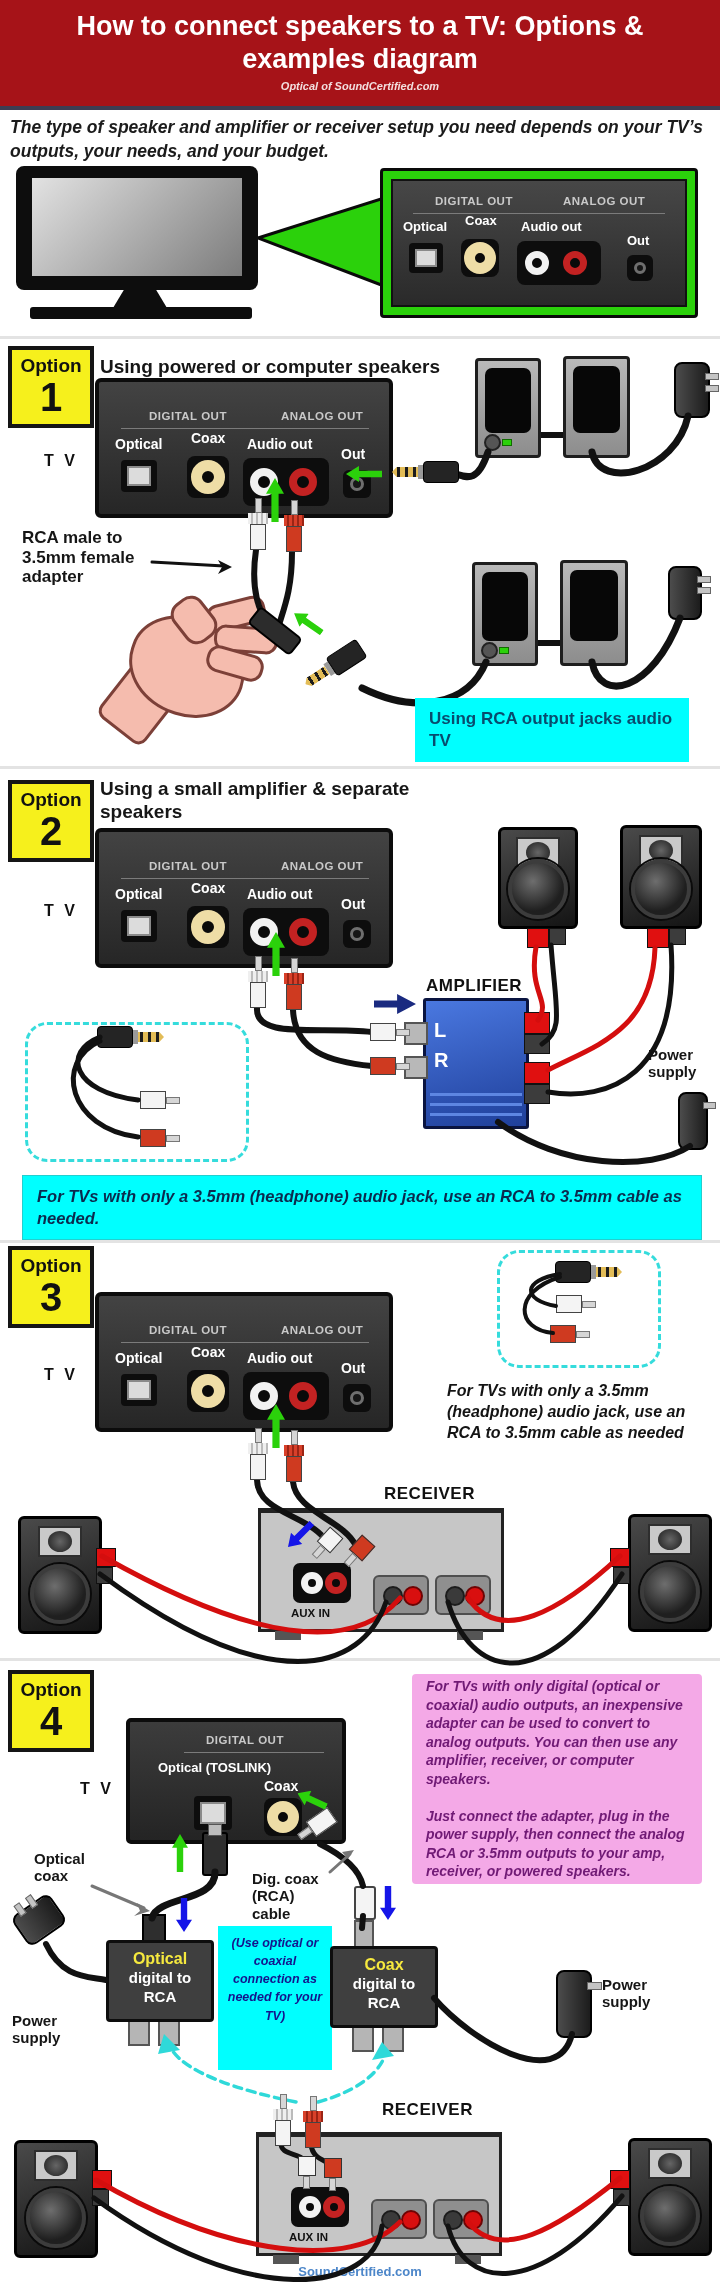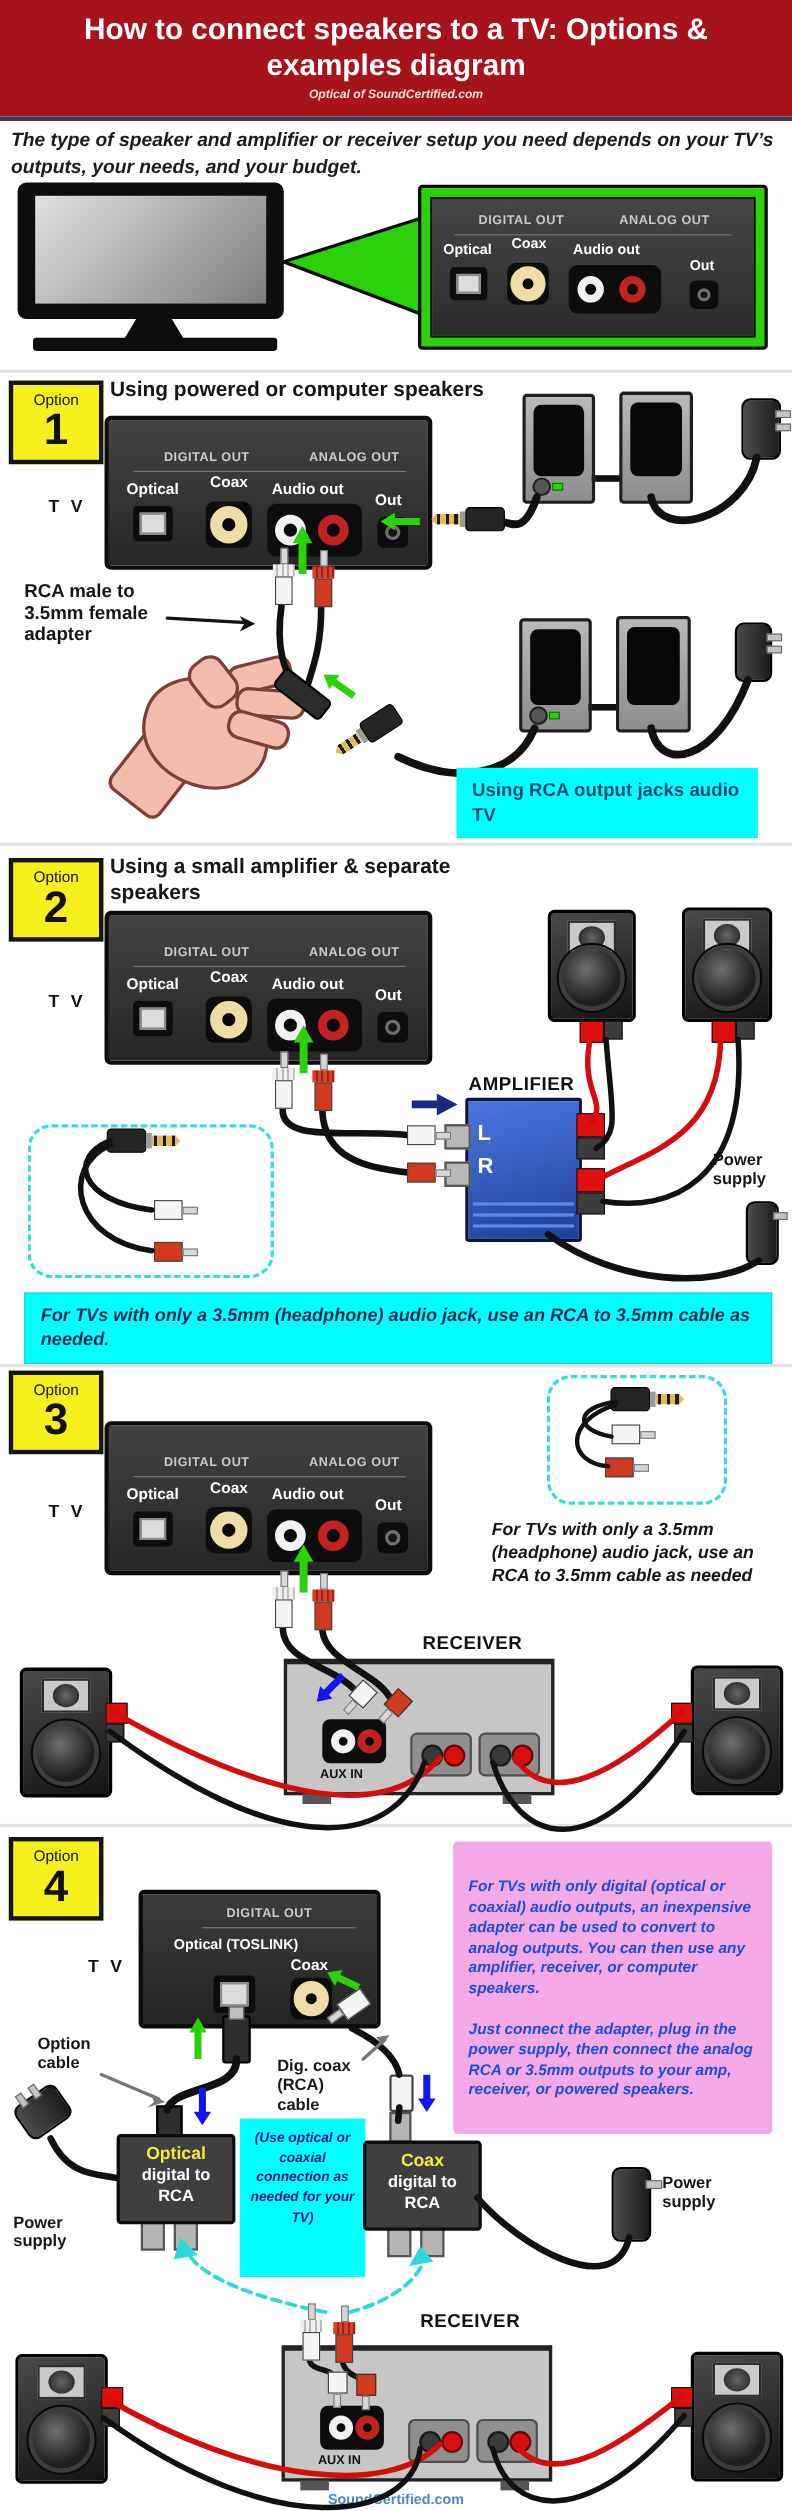--- a/index.html
+++ b/index.html
@@ -8,21 +8,21 @@
   .abs{position:absolute;}
   
   .hdr{left:0;top:0;width:720px;height:106px;background:#a61318;text-align:center;color:#fff;}
   .hdr .t{padding:10px 46px 0;font-size:27px;font-weight:bold;line-height:1.22;}
   .hdr .c{margin-top:4px;font-size:11px;font-weight:bold;font-style:italic;color:#f3dede;}
   .hdr-line{left:0;top:106px;width:720px;height:4px;background:#3d3d52;}
   .intro{left:10px;top:116px;width:702px;font-size:17.5px;font-weight:bold;font-style:italic;color:#1b1b1b;line-height:1.35;}
   
   .divider{left:0;width:720px;height:3px;background:#e3e3e3;}
   .badge{width:78px;background:#f6f01c;border:4px solid #151515;text-align:center;padding:5px 0 7px;}
-  .badge .bt{font-size:14px;font-weight:normal;color:#111;}
+  .badge .bt{font-size:19px;font-weight:bold;color:#111;}
   .badge .bn{font-size:40px;font-weight:bold;line-height:1;color:#111;}
   .heading{font-size:19px;font-weight:bold;color:#161616;line-height:1.2;}
   .tvlbl{font-size:16px;font-weight:bold;letter-spacing:3px;color:#111;}
   
   .tv-panel{width:290px;height:132px;background:linear-gradient(180deg,#434343,#262626);
             border:4px solid #0c0c0c;border-radius:6px;}
   .pl{position:absolute;font-weight:bold;color:#fff;font-size:14px;white-space:nowrap;}
   .plh{position:absolute;font-weight:bold;color:#c9c9c9;font-size:11.5px;white-space:nowrap;letter-spacing:.5px;}
   .phr{position:absolute;height:1px;background:#7b7b7b;}
   .jack-opt{position:absolute;background:#0d0d0d;border-radius:4px;}
@@ -75,22 +75,22 @@
   .bar{position:absolute;background:#111;}
   
   .pwr{background:linear-gradient(90deg,#4c4c4c,#1c1c1c);border:2px solid #000;border-radius:8px;}
   .prong{position:absolute;background:#c4c4c4;border:1px solid #666;}
   
   .note-yellow{background:#fbd36b;font-size:17px;font-weight:bold;color:#222;padding:10px 14px;line-height:1.3;}
   .note-cyan{background:#00ffff;font-size:17px;font-weight:bold;color:#084c6e;padding:10px 14px;line-height:1.3;}
   .banner-cyan{background:#00ffff;font-size:16.5px;font-weight:bold;font-style:italic;color:#0b2b4e;
                padding:9px 14px;line-height:1.35;border:1px solid #23cfcf;}
   .note-italic{font-size:16px;font-weight:bold;font-style:italic;color:#141414;line-height:1.32;}
-  .note-pink{background:#f4a9e7;border-radius:4px;padding:31px 14px;font-size:14px;font-weight:bold;
-             font-style:italic;color:#1d4ed8;line-height:1.33;}
+  .note-pink{background:#f4a9e7;border-radius:4px;padding:3px 14px;font-size:14px;font-weight:bold;
+             font-style:italic;color:#701a75;line-height:1.33;}
   .note-pink p{margin:0 0 18px;} .note-pink p:last-child{margin:0;}
   .cyan-mini{background:#00ffff;font-size:12.5px;font-weight:bold;font-style:italic;color:#14148c;
              text-align:center;padding:8px 4px;line-height:1.45;}
   .dashed{border:3px dashed #35dcdc;border-radius:22px;}
   .lbl{font-size:15px;font-weight:bold;color:#161616;line-height:1.15;}
   .devlbl{font-size:17px;font-weight:bold;color:#111;letter-spacing:.5px;}
   .adapter{background:#3f3f3f;border:3px solid #0d0d0d;border-radius:4px;text-align:center;padding-top:6px;line-height:1.25;}
   .adapter .a1{color:#f6e93e;font-size:16px;font-weight:bold;}
   .adapter .a2,.adapter .a3{color:#fff;font-size:15px;font-weight:bold;}
   .tab{position:absolute;background:#b5b5b5;border:2px solid #555;}
@@ -154,21 +154,21 @@
       <div class="jack-out" style="left:234px;top:74px;width:26px;height:26px"></div>
     </div>
   </div>
 
   <div class="abs divider" style="top:336px"></div>
 
   <div class="abs badge" style="left:8px;top:346px;z-index:2">
     <div class="bt">Option</div>
     <div class="bn">1</div>
   </div>
-  <div class="abs heading" style="left:100px;top:344px;width:350px">Using powered or computer speakers</div>
+  <div class="abs heading" style="left:100px;top:356px;width:350px">Using powered or computer speakers</div>
 
   <div class="abs tv-panel" style="left:95px;top:378px;z-index:2">
     <div class="plh" style="left:50px;top:28px">DIGITAL OUT</div>
     <div class="plh" style="left:182px;top:28px">ANALOG OUT</div>
     <div class="phr" style="left:22px;top:46px;width:248px;"></div>
     <div class="pl" style="left:16px;top:54px">Optical</div>
     <div class="pl" style="left:92px;top:48px">Coax</div>
     <div class="pl" style="left:148px;top:54px">Audio out</div>
     <div class="pl" style="left:242px;top:64px">Out</div>
     <div class="jack-opt" style="left:22px;top:78px;width:36px;height:32px"></div>
@@ -472,21 +472,21 @@
   <div class="abs" style="left:202px;top:1832px;width:22px;height:40px;background:#2e2e2e;border:2px solid #000;border-radius:3px;z-index:3">
     <div class="abs" style="left:4px;top:-10px;width:12px;height:10px;background:#bdbdbd;border:1px solid #555"></div>
   </div>
   <div class="abs ar blue" style="left:176px;top:1898px;width:16px;height:34px;transform:rotate(180deg);z-index:4"></div>
   <div class="abs ar" style="left:304px;top:1784px;width:16px;height:32px;transform:rotate(-65deg);z-index:4"></div>
   <div class="abs rcaH white" style="left:296px;top:1818px;transform:rotate(145deg);z-index:4">
       <div class="hb"></div>
       <div class="hp"></div>
     </div>
 
-  <div class="abs lbl" style="left:34px;top:1850px;width:62px;z-index:2">Option cable</div>
+  <div class="abs lbl" style="left:34px;top:1850px;width:62px;z-index:2">Optical coax</div>
   <div class="abs lbl" style="left:252px;top:1870px;width:84px;z-index:2">Dig. coax (RCA) cable</div>
 
   <div class="abs" style="left:354px;top:1886px;width:18px;height:30px;background:#f4f4f4;border:2px solid #444;border-radius:3px;z-index:3"></div>
   <div class="abs ar blue" style="left:380px;top:1886px;width:16px;height:34px;transform:rotate(180deg);z-index:4"></div>
   <div class="abs" style="left:354px;top:1920px;width:16px;height:24px;background:#b5b5b5;border:2px solid #555;z-index:3"></div>
   <div class="abs" style="left:142px;top:1914px;width:20px;height:24px;background:#2e2e2e;border:2px solid #000;z-index:3"></div>
 
   <div class="abs pwr" style="left:16px;top:1902px;width:42px;height:32px;transform:rotate(-35deg);z-index:2">
     <div class="prong" style="left:8px;top:-10px;width:5px;height:11px"></div>
     <div class="prong" style="left:22px;top:-10px;width:5px;height:11px"></div>

